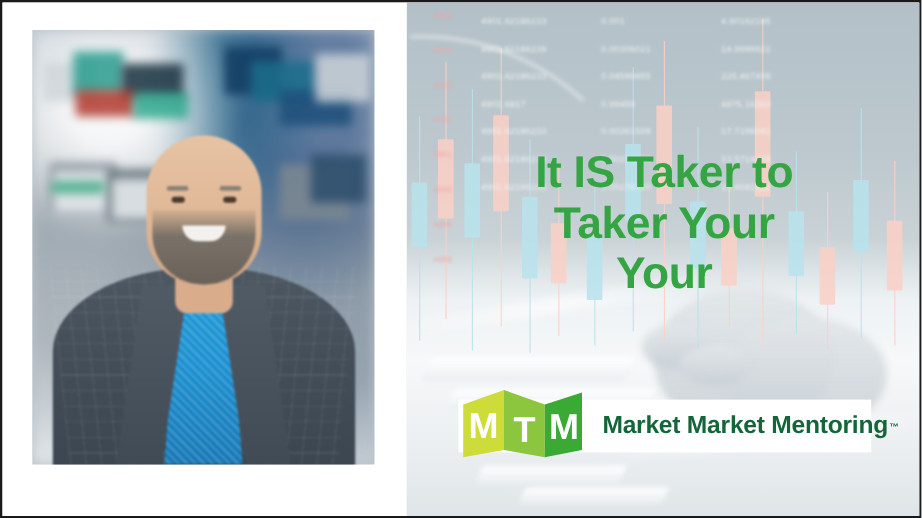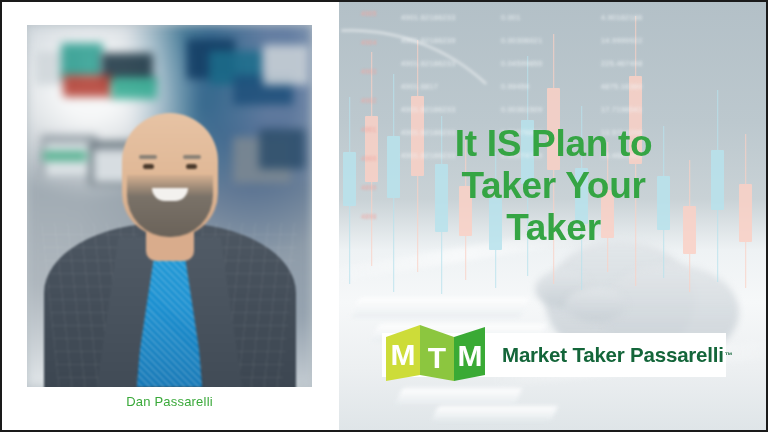--- a/index.html
+++ b/index.html
@@ -206,21 +206,20 @@
           <div class="hair"></div>
           <div class="browL"></div>
           <div class="browR"></div>
           <div class="eyeL"></div>
           <div class="eyeR"></div>
           <div class="mouth"></div>
         </div>
       </div>
     </div>
 
-    <div id="caption">Dan Passarelli</div>
   </div>
 
   <div id="right-panel">
     <div class="rp-bg"></div>
 
     <div class="hand" style="left:206px;top:238px;width:150px;height:120px;"></div>
     <div class="hand" style="left:262px;top:262px;width:138px;height:96px;"></div>
     <div class="hand" style="left:196px;top:268px;width:58px;height:38px;"></div>
     <div class="hand" style="left:226px;top:286px;width:62px;height:34px;"></div>
     <div class="keyrow" style="left:16px;top:296px;width:170px;height:20px;transform:skewX(-22deg);"></div>
@@ -342,34 +341,34 @@
         <div class="lrow">
           <span class="c1">4901.62186233</span>
           <span class="c2">0.00274710</span>
           <span class="c3">13.4681322</span>
         </div>
       </div>
 
     <div class="curve"></div>
 
     <h1 id="headline">
-      <span>It IS Plan to</span><br>
+      <span>It IS Taker to</span><br>
       <span>Taker Your</span><br>
-      <span>Taker</span>
+      <span>Your</span>
     </h1>
 
     <div id="logo-lockup"></div>
 
     <svg id="logo-mark" viewBox="0 0 103 60">
       <polygon points="2,14 36,2 36,52 2,58" fill="#cddc39"></polygon>
       <polygon points="36,2 70,14 70,58 36,52" fill="#8cc63f"></polygon>
       <polygon points="70,14 101,4 101,52 70,58" fill="#3aaa35"></polygon>
       <text x="19" y="42" fill="#ffffff" font-size="30" font-weight="bold" font-family="Liberation Sans, sans-serif" text-anchor="middle">M</text>
       <text x="53" y="45" fill="#ffffff" font-size="30" font-weight="bold" font-family="Liberation Sans, sans-serif" text-anchor="middle">T</text>
       <text x="86" y="43" fill="#ffffff" font-size="30" font-weight="bold" font-family="Liberation Sans, sans-serif" text-anchor="middle">M</text>
     </svg>
 
     <div class="ltxt">
-      <span>Market Taker Passarelli</span>
+      <span>Market Market Mentoring</span>
         <span class="tm">™</span>
     </div>
   </div>
 </div>
 
 </body></html>

